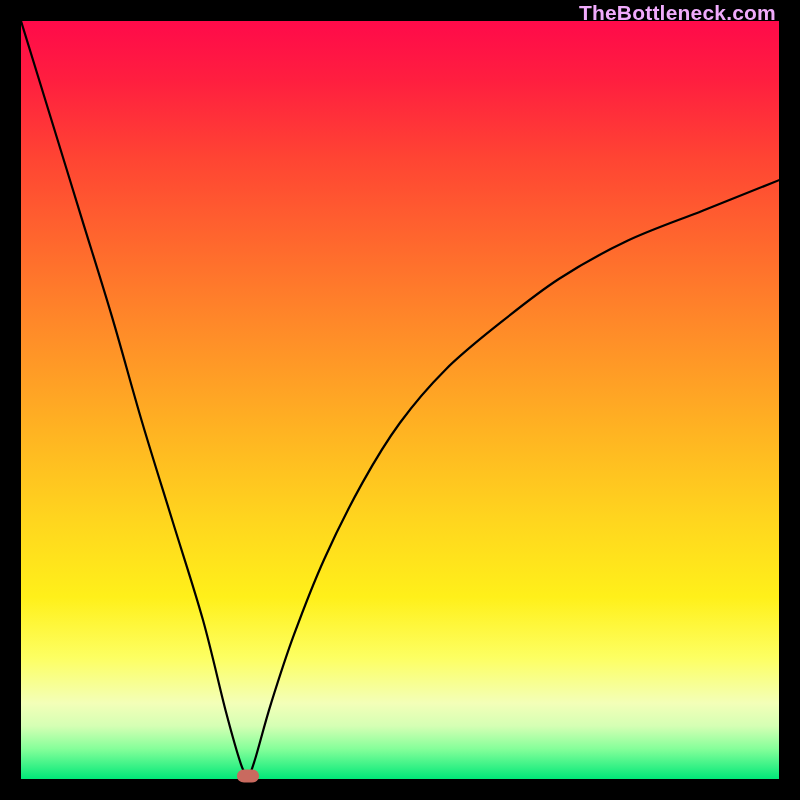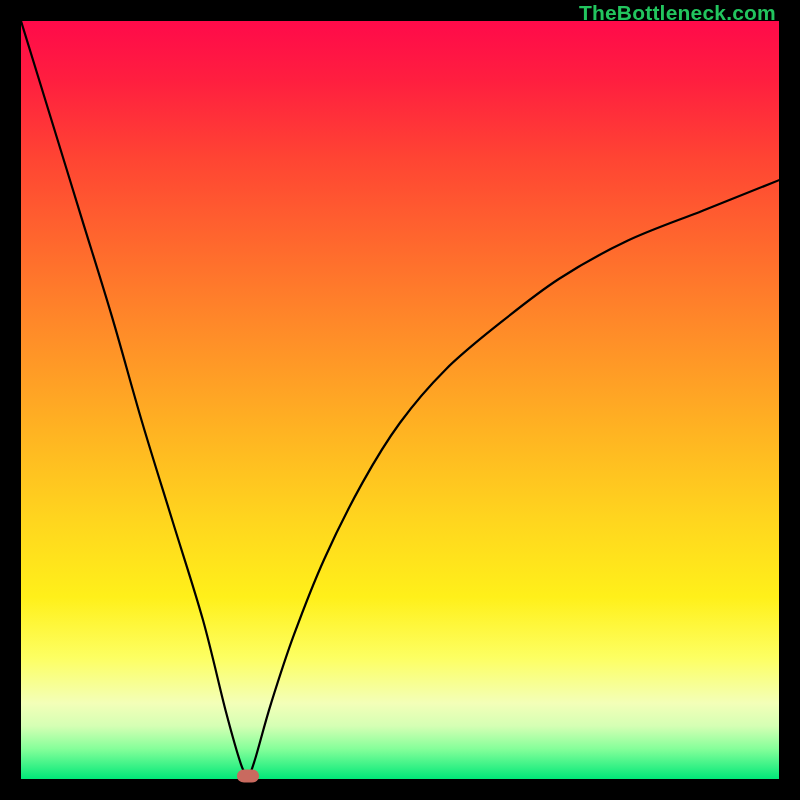--- a/index.html
+++ b/index.html
@@ -39,21 +39,21 @@
       #f3ffb8 90%,
       #d5ffb4 93%,
       #86ff9a 96%,
       #00e878 100%
     );
   }
   .watermark {
     position: absolute;
     top: 1px;
     right: 24px;
-    color: #22c55e;
+    color: #f0abfc;
     font-size: 21px;
     font-weight: 600;
     letter-spacing: 0.2px;
     user-select: none;
   }
   .curve {
     position: absolute;
     left: 21px;
     top: 21px;
     width: 758px;

